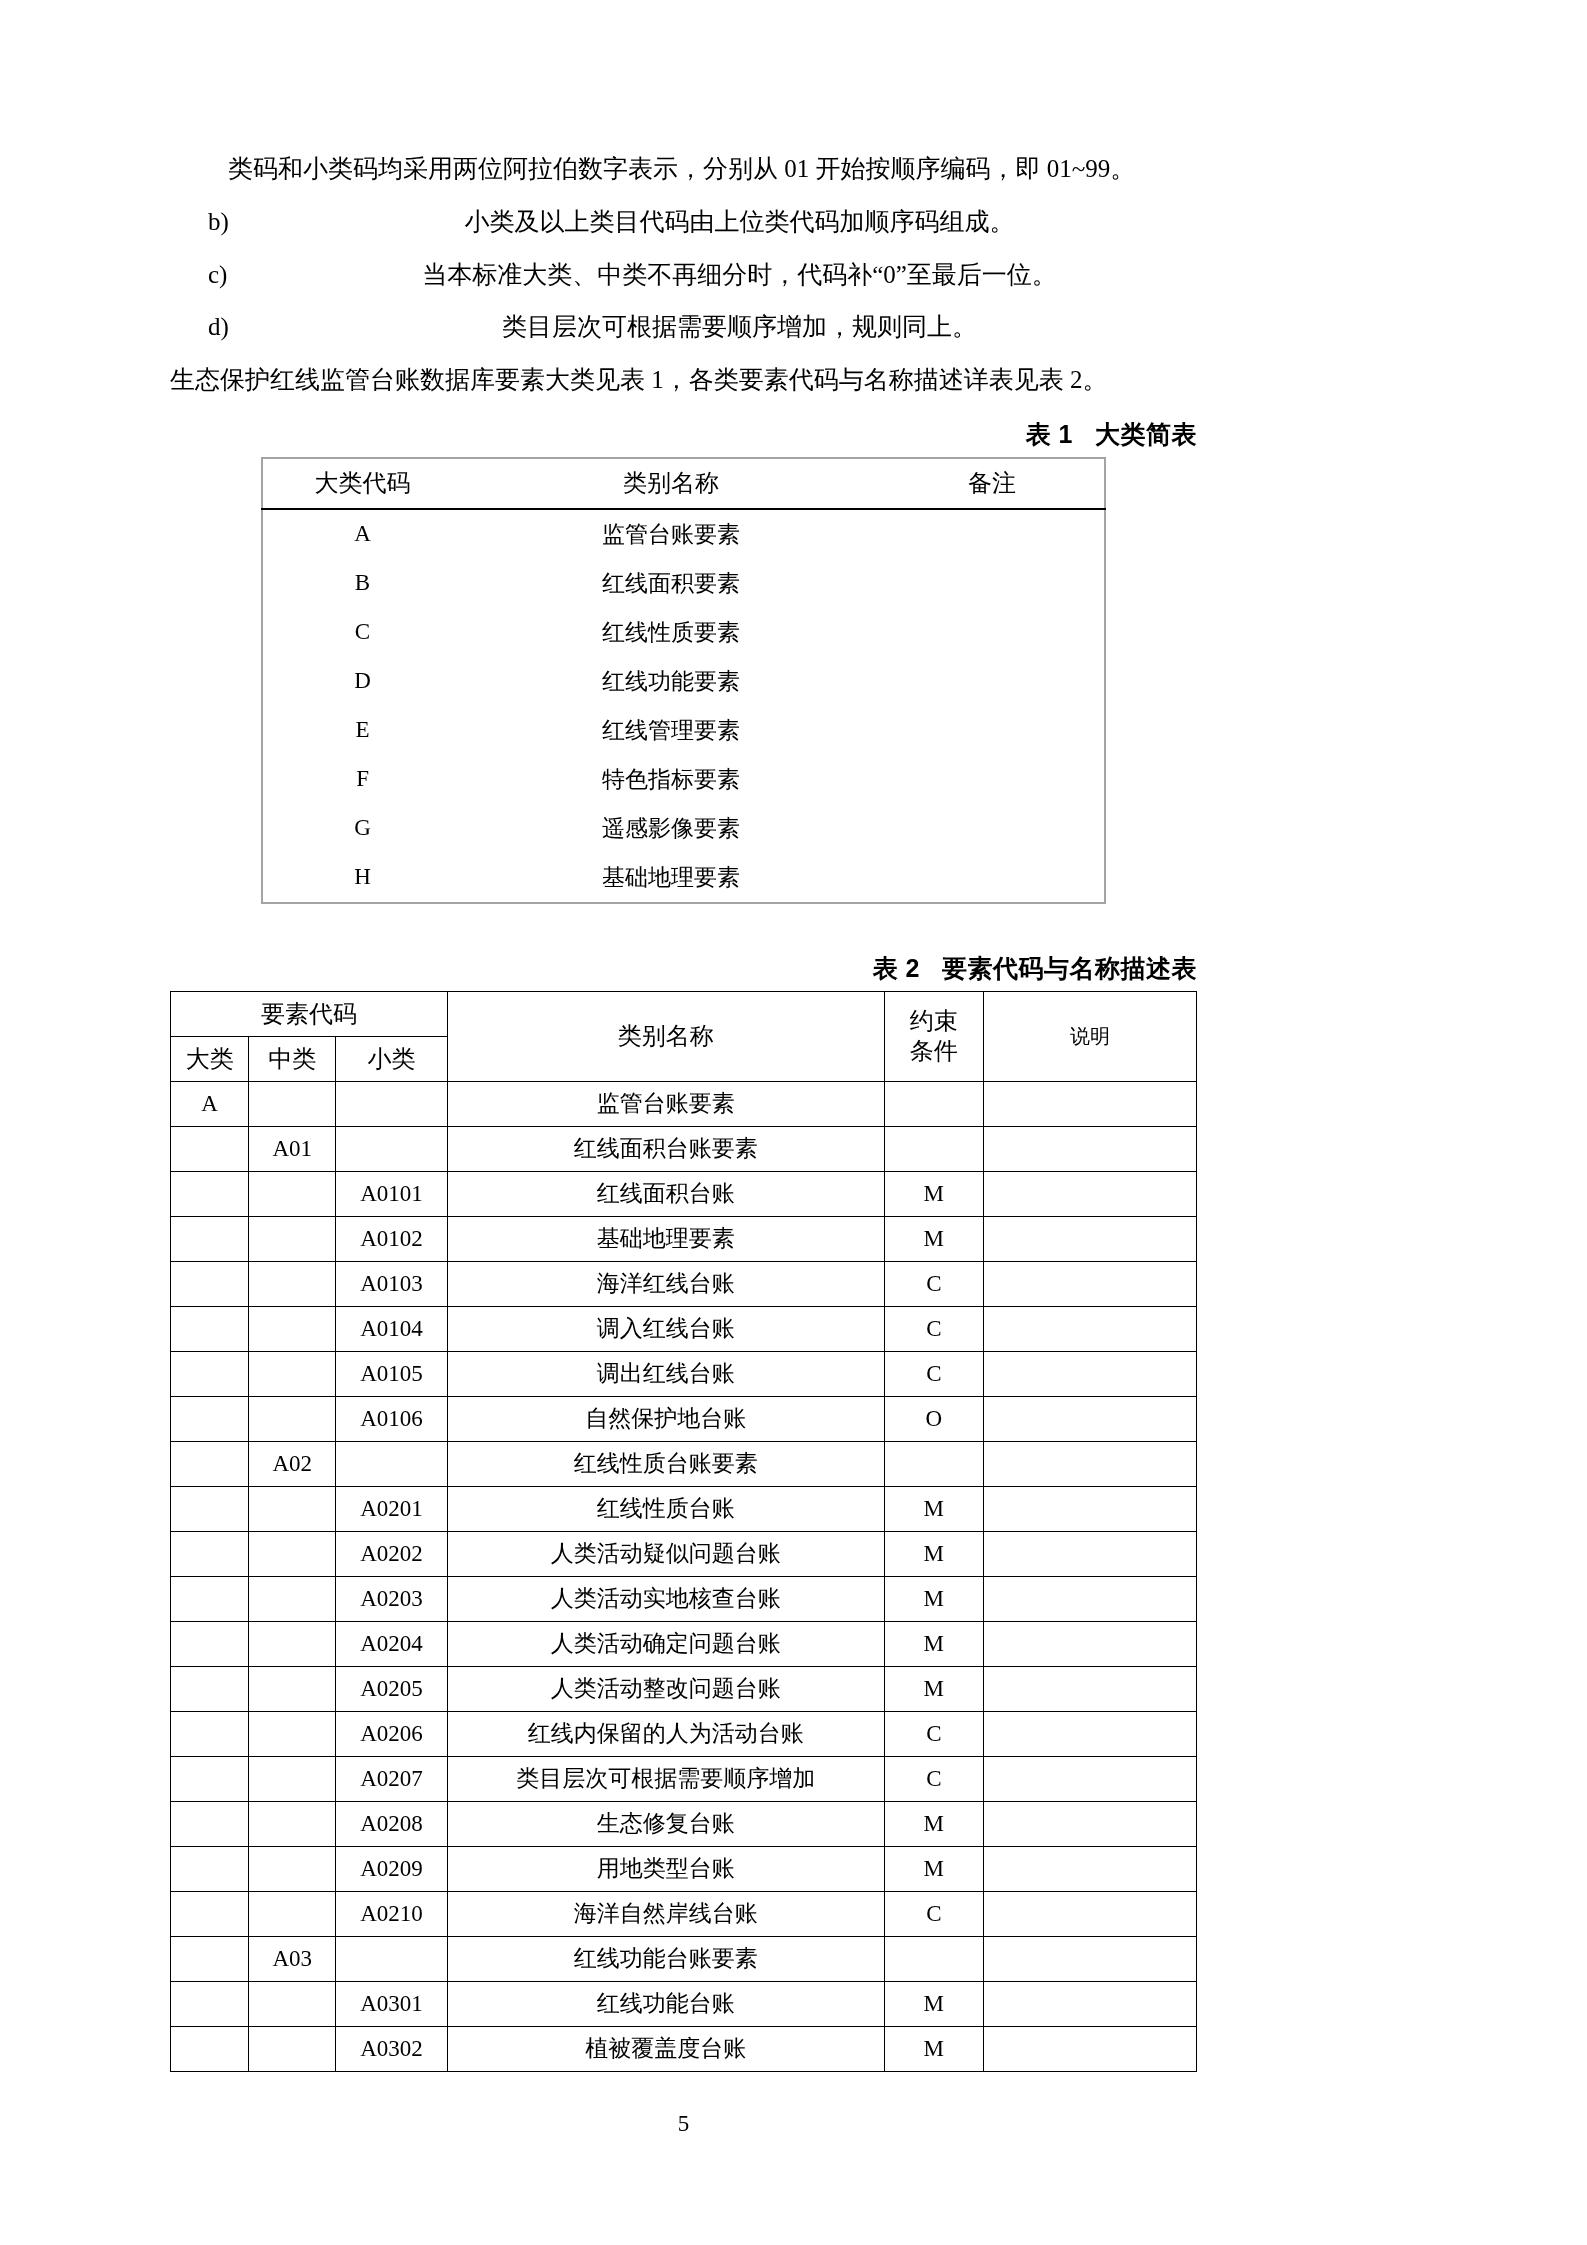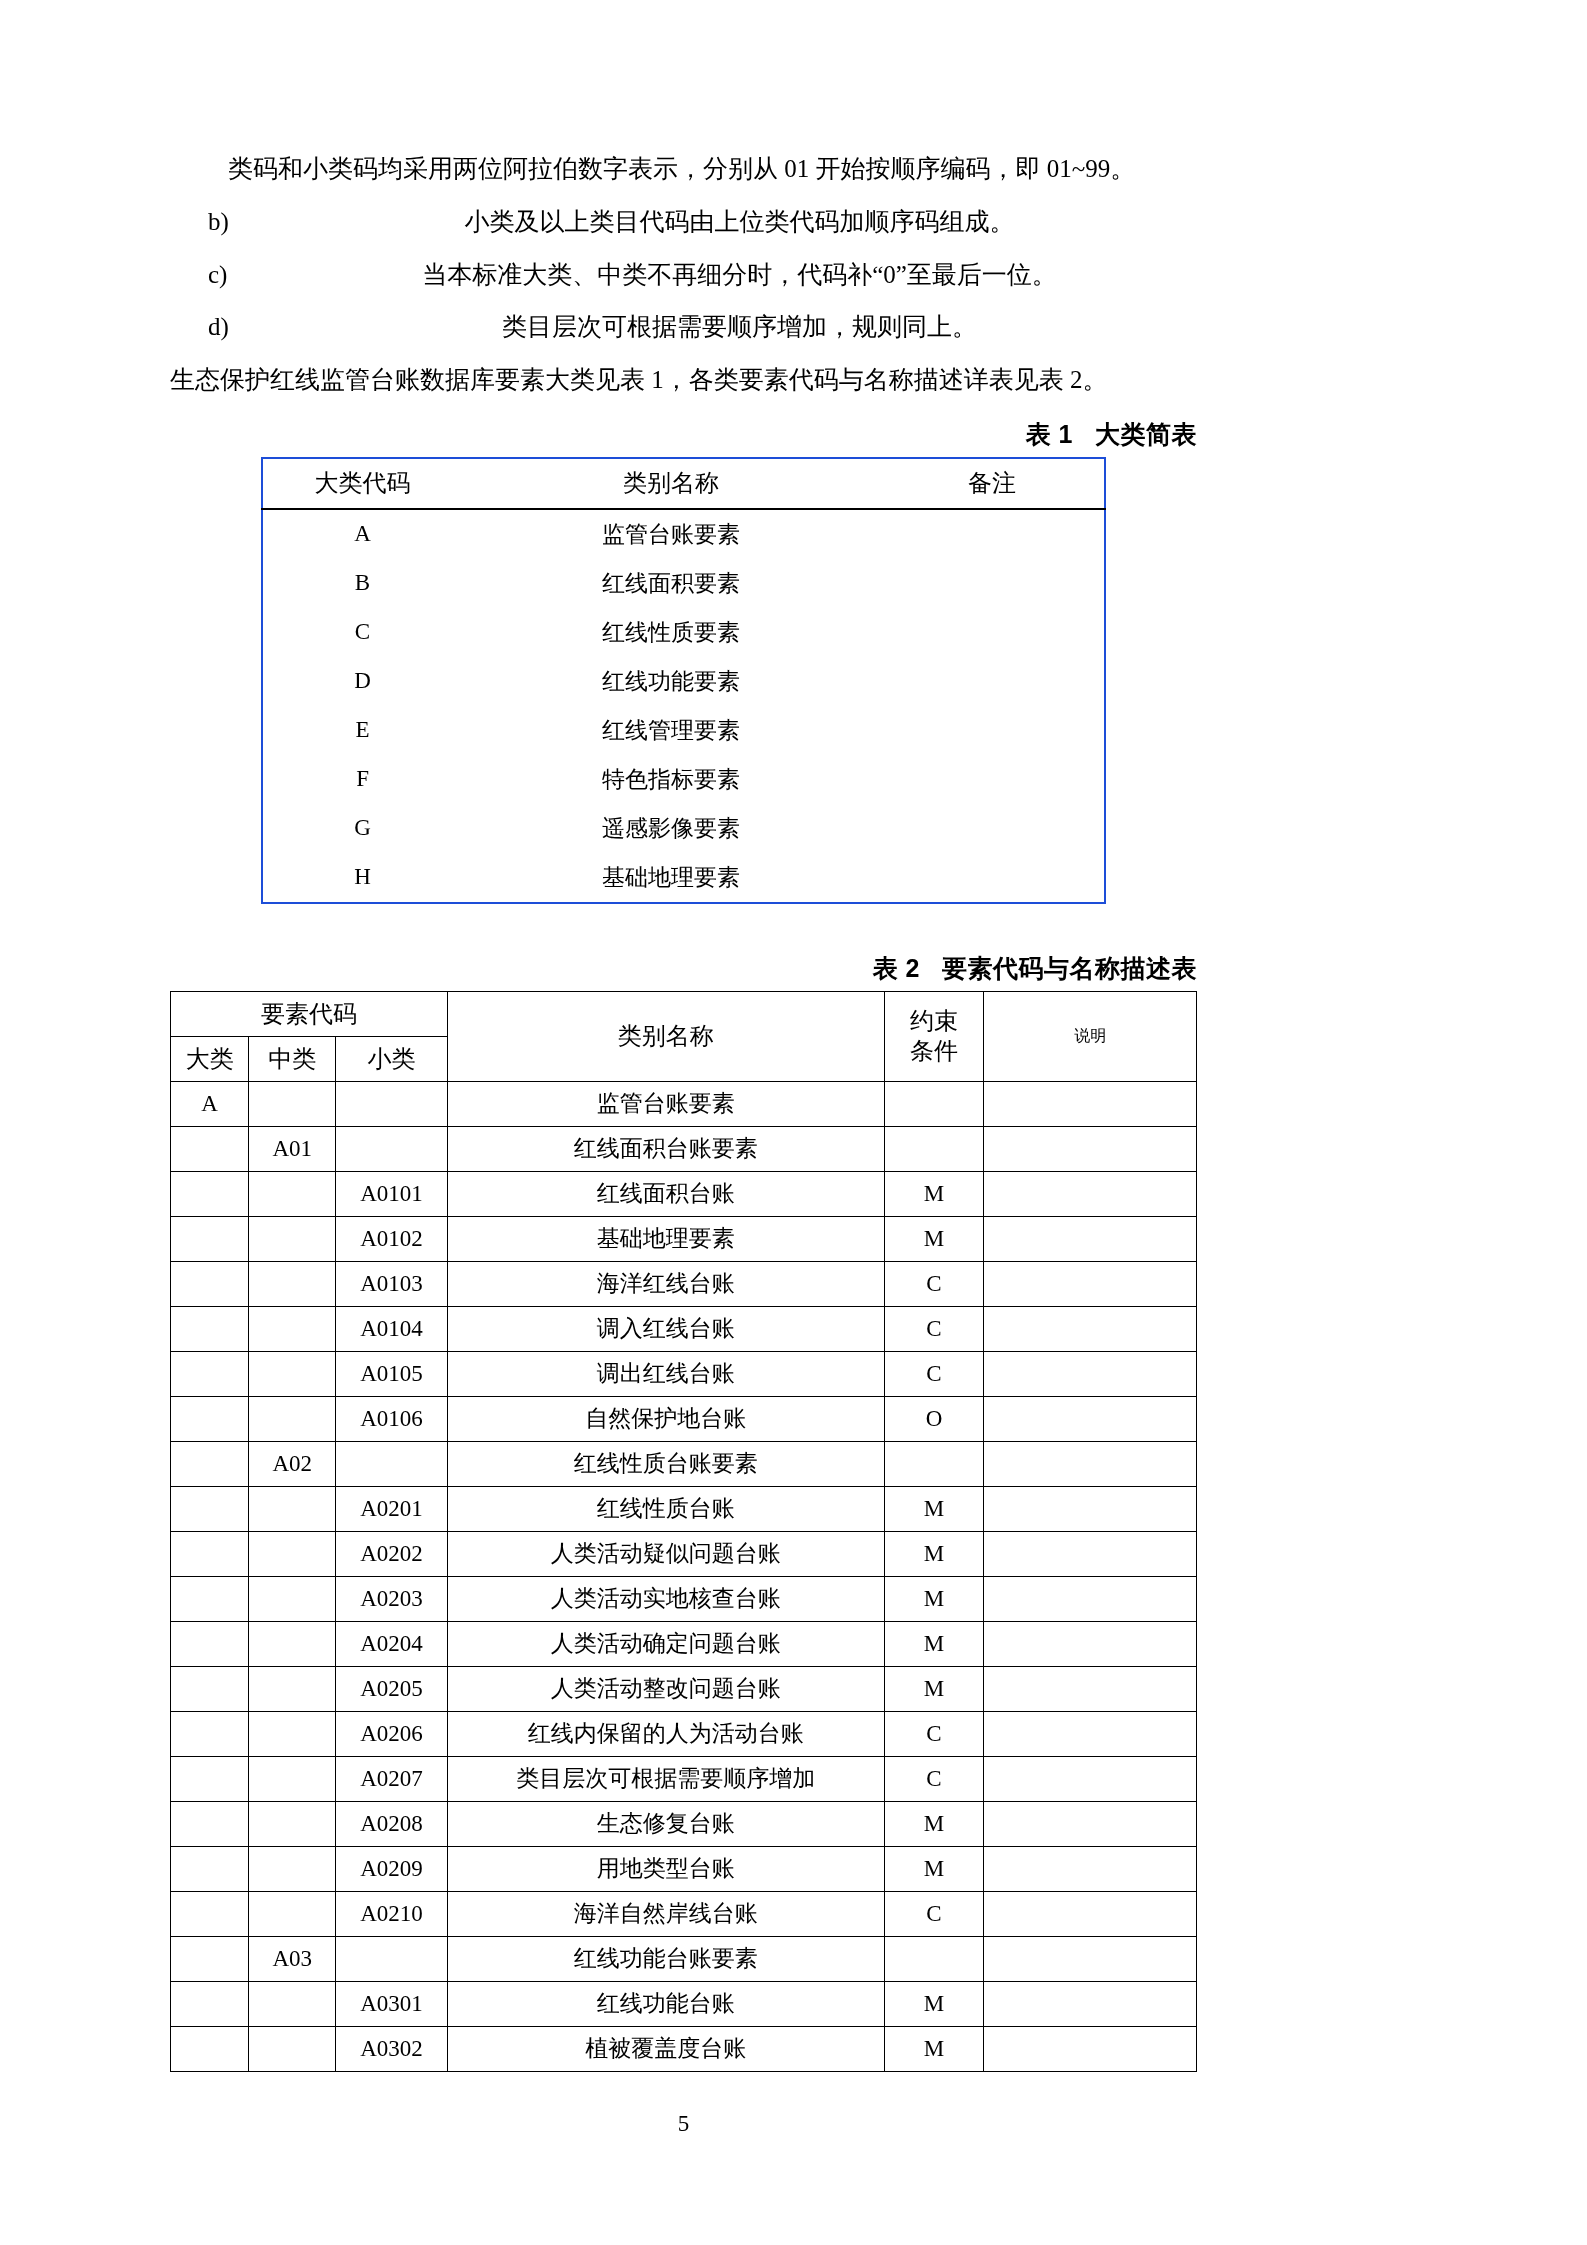--- a/index.html
+++ b/index.html
@@ -63,21 +63,21 @@
   }
 
   
   .t1-wrap {
     display: flex;
     justify-content: center;
   }
   table.t1 {
     border-collapse: collapse;
     width: 845px;
-    border: 2px solid #1d4ed8;
+    border: 2px solid #a3a3a3;
     font-size: 23px;
   }
   table.t1 th, table.t1 td {
     text-align: center;
     padding: 6px 0 6px 0;
     height: 37px;
     font-weight: normal;
   }
   table.t1 thead th {
     border-bottom: 2px solid #000;
@@ -104,21 +104,21 @@
     font-weight: normal;
     text-align: center;
     vertical-align: middle;
   }
   table.t2 th.hdr-code-group {
     font-size: 24px;
   }
   table.t2 th.hdr-sub { font-size: 24px; }
   table.t2 th.hdr-name { font-size: 24px; }
   table.t2 th.hdr-cond { font-size: 24px; line-height: 1.25; }
-  table.t2 th.hdr-desc { font-size: 16px; }
+  table.t2 th.hdr-desc { font-size: 20px; }
 
   table.t2 col.c1 { width: 82px; }
   table.t2 col.c2 { width: 90px; }
   table.t2 col.c3 { width: 115px; }
   table.t2 col.c4 { width: 470px; }
   table.t2 col.c5 { width: 105px; }
   table.t2 col.c6 { width: 228px; }
 
   table.t2 td.name { text-align: center; }
 

